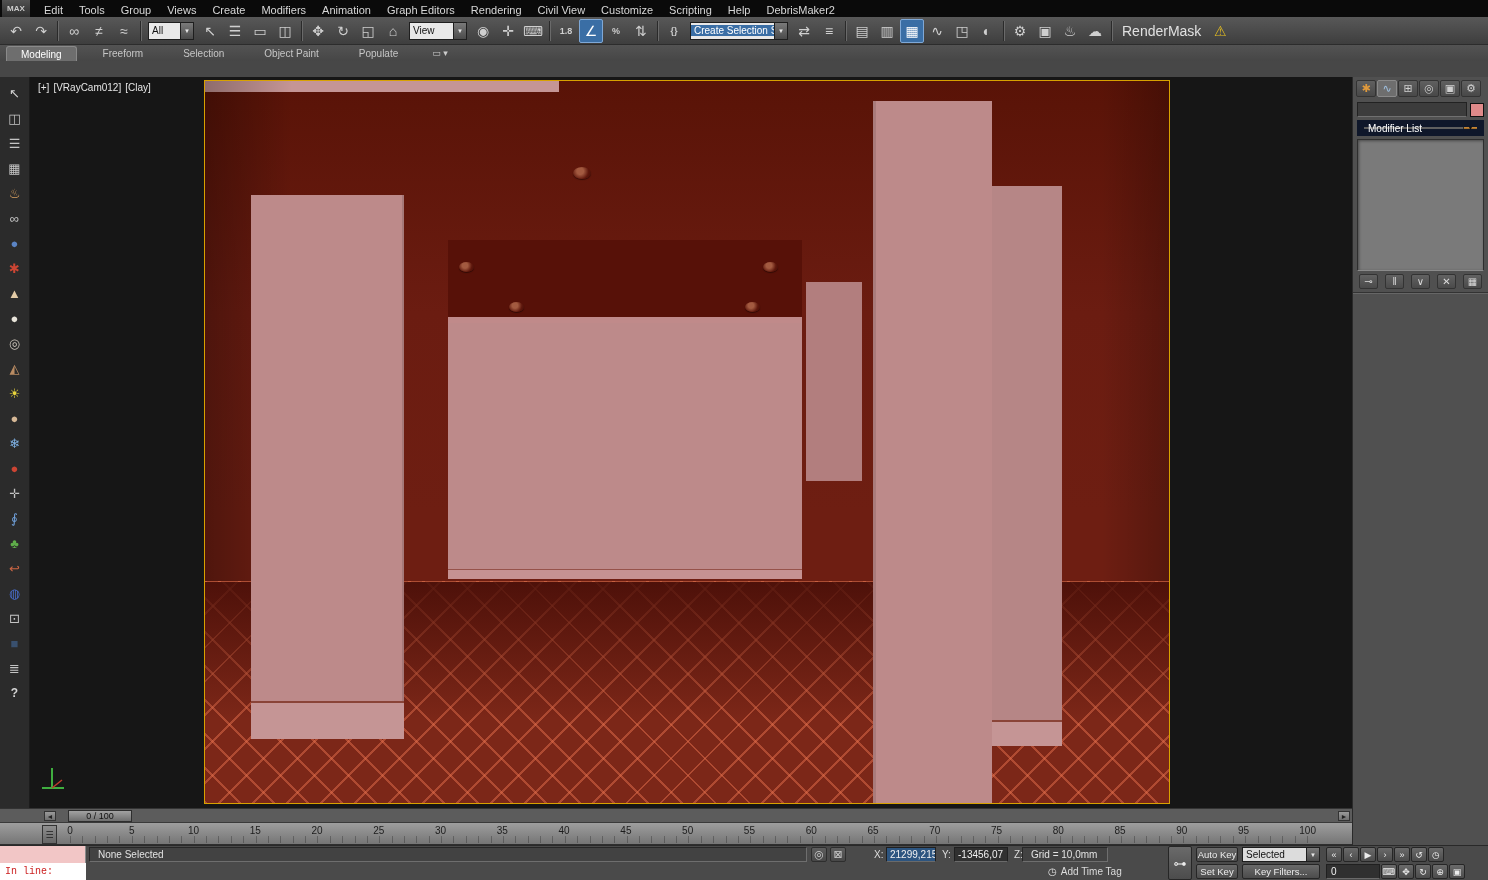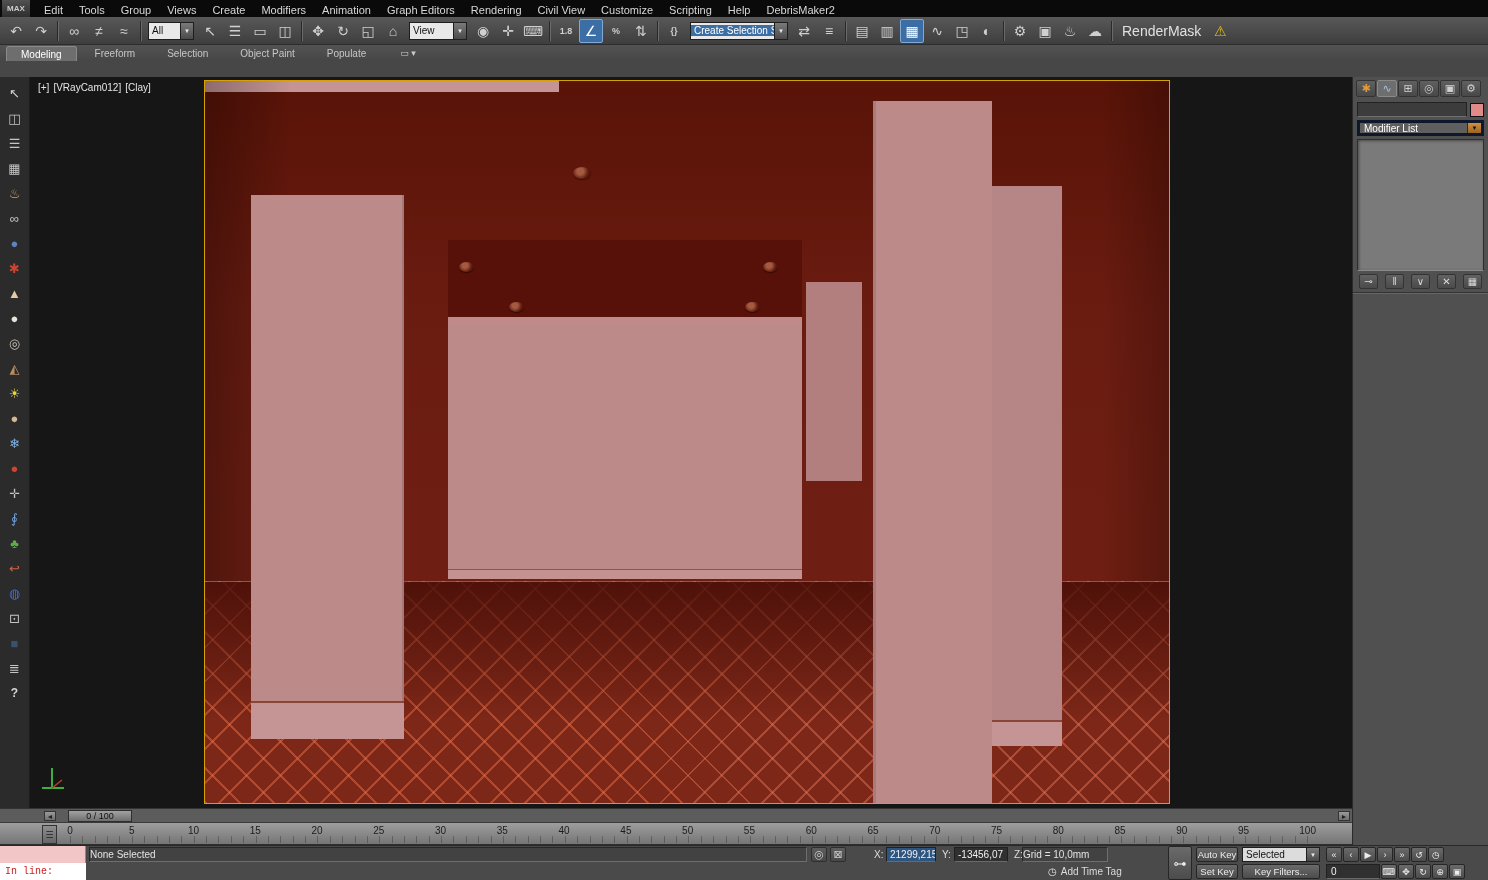--- a/index.html
+++ b/index.html
@@ -28,21 +28,21 @@
     font-size:10px;color:#111;margin:0 3px;flex:0 0 auto;overflow:hidden}
   .tb-combo .combo-text{flex:1;padding:0 3px;white-space:nowrap;overflow:hidden}
   .tb-combo.active .combo-text{background:var(--selection-blue,#3a6ea5);color:#fff}
   .combo-arrow{width:13px;align-self:stretch;background:linear-gradient(#7a7a7a,#4a4a4a);color:#e8e8e8;
     font-size:6px;display:flex;align-items:center;justify-content:center;border-left:1px solid #1e1e1e}
   .tb-label{font-size:14px;color:#e0e0e0;padding:0 6px;white-space:nowrap}
 
   
   #ribbon-row{position:absolute;left:0;top:45px;width:100%;height:16px;background:linear-gradient(#535353,#464646);
     display:flex;align-items:flex-end;padding-left:6px}
-  #ribbon-tabs{display:flex;gap:4px;height:15px}
+  #ribbon-tabs{display:flex;gap:12px;height:15px}
   .ribbon-tab{padding:1px 14px;font-size:10px;color:#c6c6c6;height:15px;line-height:13px}
   .ribbon-tab.active{background:#6e6e6e;color:#fff;border:1px solid #8a8a8a;border-bottom:none;border-radius:3px 3px 0 0}
   #ribbon-options{margin-left:14px;font-size:9px;color:#ccc;padding:0 6px;line-height:15px}
   #ribbon-sub{position:absolute;left:0;top:61px;width:100%;height:16px;background:linear-gradient(#474747,#383838);
     border-bottom:1px solid #262626;display:flex;align-items:center}
   #ribbon-sub-tab{height:14px;margin-left:2px;padding:0 10px;background:#525252;border:1px solid #6a6a6a;
     font-size:10px;color:#e4e4e4;line-height:12px}
 
   
   #workspace{position:absolute;left:0;top:77px;width:100%;height:731px}
@@ -83,21 +83,21 @@
   #cmd-panel{position:absolute;left:1352px;top:0;width:136px;height:768px;background:#505050;border-left:1px solid #2a2a2a;
     display:flex;flex-direction:column}
   #panel-tabs{display:flex;gap:1px;padding:3px 3px 2px 3px}
   .panel-tab{width:20px;height:17px;display:flex;align-items:center;justify-content:center;font-size:11px;
     background:linear-gradient(#606060,#484848);border:1px solid #333;border-radius:2px}
   .panel-tab.active{background:#6e6e6e;border-color:#8a8a8a}
   #obj-name-row{display:flex;gap:3px;margin:3px 4px 2px 4px;align-items:center}
   #obj-name-input{flex:1;height:15px;background:#3c3c3c;border:1px solid #222;border-bottom-color:#707070;
     color:#eee;font-size:10px;padding:0 3px;line-height:13px}
   #obj-color-swatch{width:14px;height:14px;background:#e08a8a;border:1px solid #111}
-  #modifier-combo{height:16px;margin:1px 4px 3px 4px;background:#5f5f5f;border:3px solid #0f172a;display:flex;
+  #modifier-combo{height:16px;margin:1px 4px 3px 4px;background:#5f5f5f;border:7px solid #0f172a;display:flex;
     align-items:center;font-size:10px;color:#fff}
   #modifier-combo>span:first-child{flex:1;padding:0 4px;white-space:nowrap;overflow:hidden}
   #modifier-combo-arrow{width:14px;align-self:stretch;background:linear-gradient(#d09040,#9a6420);color:#111;
     font-size:6px;display:flex;align-items:center;justify-content:center;border-left:1px solid #2c2c2c}
   #stack-box{height:132px;margin:0 4px;background:#7a7a7a;border:1px solid #2e2e2e;border-bottom-color:#8a8a8a;
     box-shadow:inset 1px 1px 3px rgba(0,0,0,.4)}
   #stack-buttons{display:flex;justify-content:space-between;padding:3px 6px;border-bottom:1px solid #333;box-shadow:0 1px 0 #666}
   .stack-btn{width:19px;height:15px;display:flex;align-items:center;justify-content:center;font-size:10px;color:#ddd;
     background:linear-gradient(#626262,#4a4a4a);border:1px solid #333;border-radius:2px}
   #panel-rest{flex:1}
@@ -114,21 +114,21 @@
   #trackbar-minor-ticks{position:absolute;left:70px;right:44px;top:13px;bottom:1px;
     background:repeating-linear-gradient(90deg,rgba(0,0,0,.25) 0 1px,transparent 1px 12.37px)}
   #ruler-ticks{position:absolute;left:64px;right:36px;top:2px;display:flex;justify-content:space-between}
   .tick-label{font-size:10px;color:#1c1c1c;min-width:12px;text-align:center}
   #trackbar-mode-button{position:absolute;left:42px;top:2px;width:15px;height:19px;background:linear-gradient(#8e8e8e,#666);
     border:1px solid #333;color:#1a1a1a;font-size:9px;display:flex;align-items:center;justify-content:center}
 
   
   #statusbar{position:absolute;left:0;top:845px;width:100%;height:35px;background:#4a4a4a;border-top:1px solid #292929}
   .sunken{background:#424242;border:1px solid #272727;border-bottom-color:#6e6e6e;border-right-color:#6e6e6e;
-    color:#e2e2e2;font-size:10px;display:flex;align-items:center;padding:0 0;overflow:hidden;white-space:nowrap}
+    color:#e2e2e2;font-size:10px;display:flex;align-items:center;padding:0 8px;overflow:hidden;white-space:nowrap}
   .gray-btn{background:linear-gradient(#6a6a6a,#4c4c4c);border:1px solid #262626;color:#ececec;font-size:9.5px;
     display:flex;align-items:center;justify-content:center;border-radius:2px;white-space:nowrap}
   #macro-cell{position:absolute;left:0;top:0;width:86px;height:17px;background:var(--macro-recorder-pink,#f2c6c6);border-right:1px solid #8a8a8a}
   #listener-cell{position:absolute;left:0;top:17px;width:86px;height:18px;background:#fff;color:var(--listener-text-red,#cc2020);
     font-size:10px;line-height:17px;padding-left:5px;font-family:"Liberation Mono","DejaVu Sans Mono",monospace}
   #selection-status{position:absolute;left:89px;top:1px;width:718px;height:15px}
   #status-small-icons{position:absolute;left:811px;top:1px;height:15px;display:flex;gap:3px}
   .status-ico{width:16px;height:15px;font-size:11px;color:#cfcfcf;display:flex;align-items:center;justify-content:center;
     background:linear-gradient(#5e5e5e,#474747);border:1px solid #2e2e2e;border-radius:2px}
   .coord-label{position:absolute;top:3px;font-size:10px;color:#ddd}

